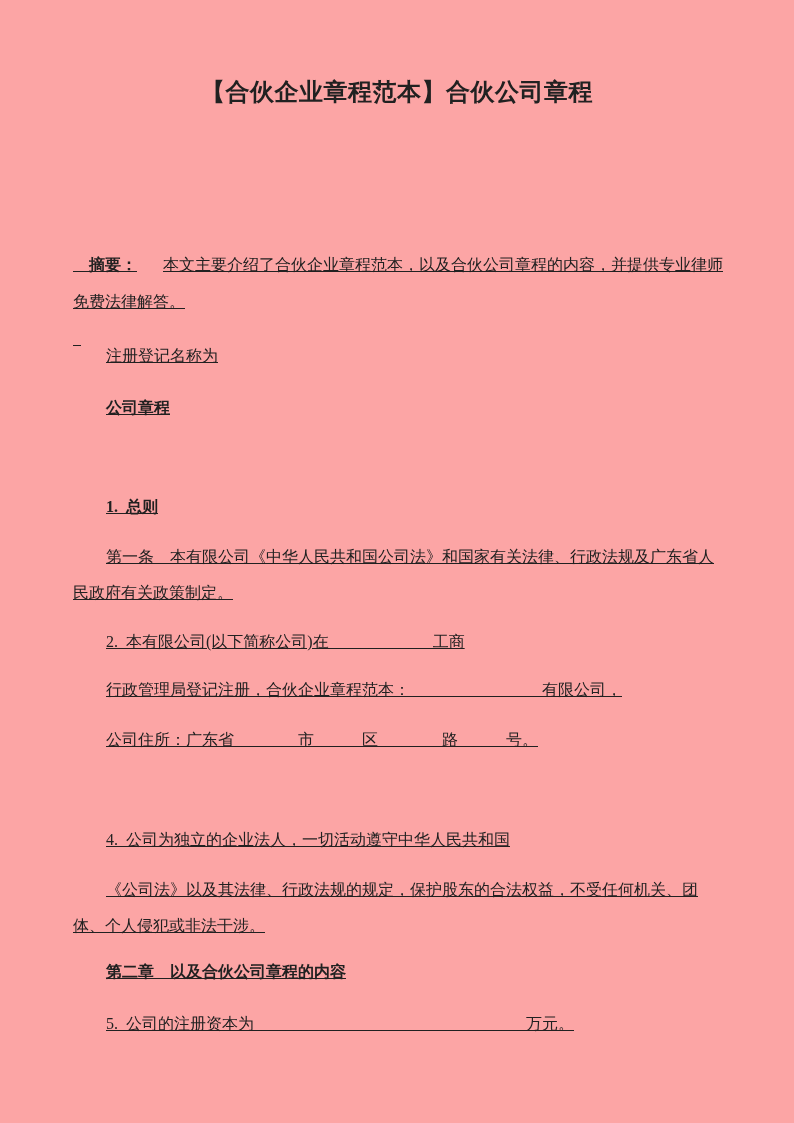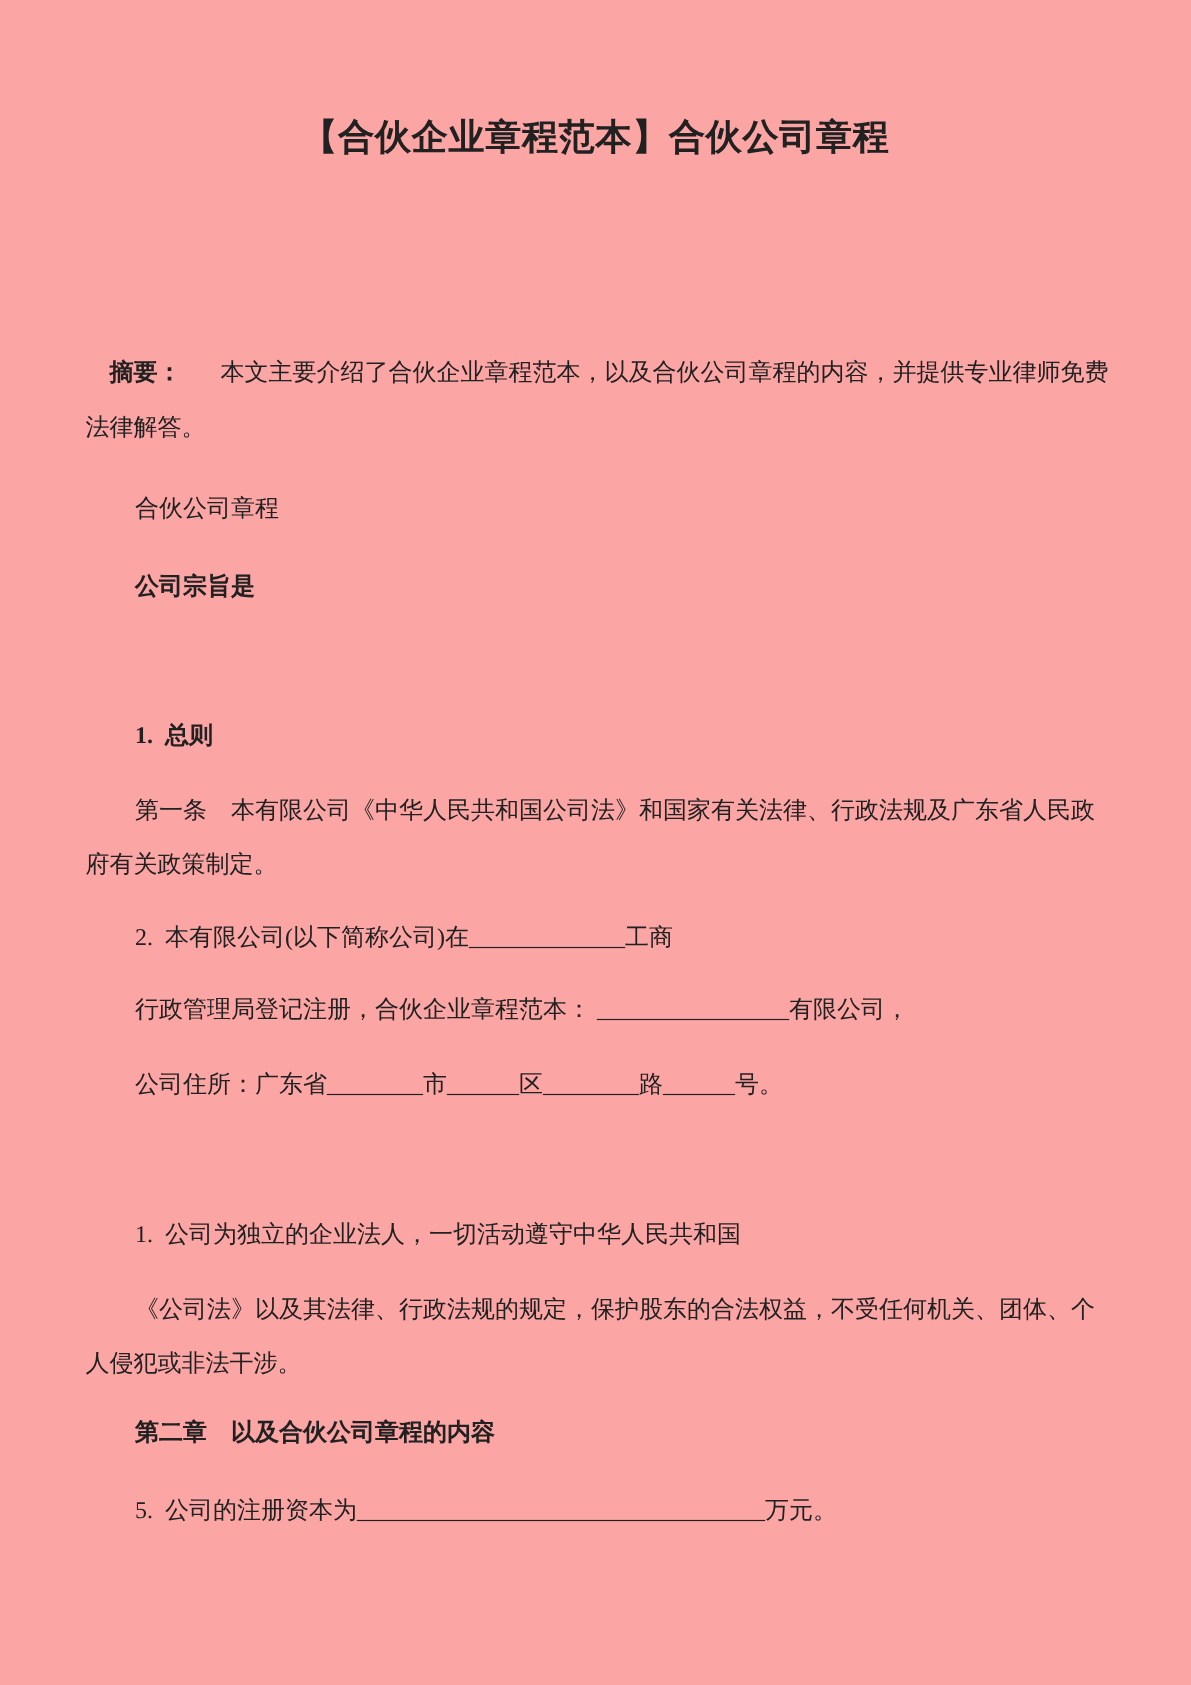--- a/index.html
+++ b/index.html
@@ -25,62 +25,63 @@
     text-align: center;
     font-size: 24px;
     font-weight: bold;
     line-height: 36px;
     letter-spacing: 0.5px;
   }
   .para {
     position: absolute;
     left: 57px;
     right: 50px;
-    margin: 0;
+    margin: 16px;
     font-size: 16px;
     line-height: 36px;
     white-space: pre-wrap;
     word-break: break-all;
+    text-decoration: underline;
   }
   .abstract { line-height: 37px; }
   .abstract-label {
     font-weight: bold;
     margin-right: 26px;
   }
   .indent { text-indent: 33px; }
   .bold { font-weight: bold; }
 </style>
 </head>
 <body>
 
 <div class="page">
 
   <h1 class="doc-title">【合伙企业章程范本】合伙公司章程</h1>
 
   <p class="para abstract" style="top:193px">
     <span class="abstract-label">摘要：</span><span>本文主要介绍了合伙企业章程范本，以及合伙公司章程的内容，并提供专业律师免费法律解答。</span>
   </p>
 
-  <p class="para indent" style="top:322px">合伙公司章程</p>
+  <p class="para indent" style="top:322px">注册登记名称为</p>
 
-  <p class="para indent bold" style="top:374px">公司宗旨是</p>
+  <p class="para indent bold" style="top:374px">公司章程</p>
 
 
   <p class="para indent bold" style="top:473px">1.  总则</p>
 
   <p class="para indent" style="top:523px">第一条　本有限公司《中华人民共和国公司法》和国家有关法律、行政法规及广东省人民政府有关政策制定。</p>
 
   <p class="para indent" style="top:608px">2.  本有限公司(以下简称公司)在_____________工商</p>
 
   <p class="para indent" style="top:656px">行政管理局登记注册，合伙企业章程范本： ________________有限公司，</p>
 
   <p class="para indent" style="top:706px">公司住所：广东省________市______区________路______号。</p>
 
 
-  <p class="para indent" style="top:806px">1.  公司为独立的企业法人，一切活动遵守中华人民共和国</p>
+  <p class="para indent" style="top:806px">4.  公司为独立的企业法人，一切活动遵守中华人民共和国</p>
 
   <p class="para indent" style="top:856px">《公司法》以及其法律、行政法规的规定，保护股东的合法权益，不受任何机关、团体、个人侵犯或非法干涉。</p>
 
   <p class="para indent bold" style="top:938px">第二章　以及合伙公司章程的内容</p>
 
   <p class="para indent" style="top:990px">5.  公司的注册资本为__________________________________万元。</p>
 
 </div>
 
 </body></html>

